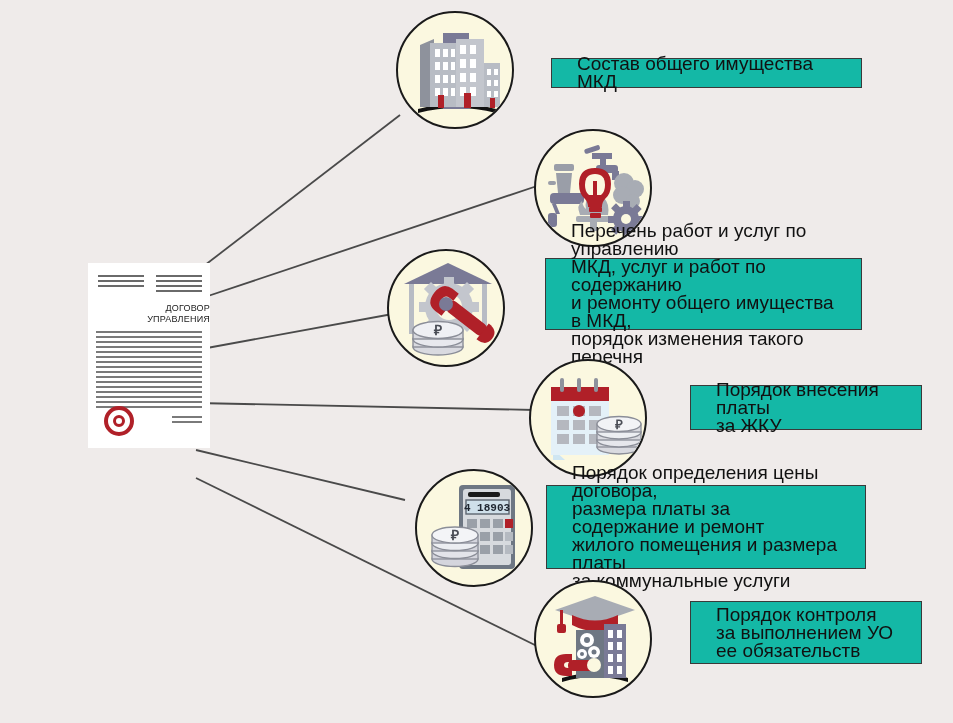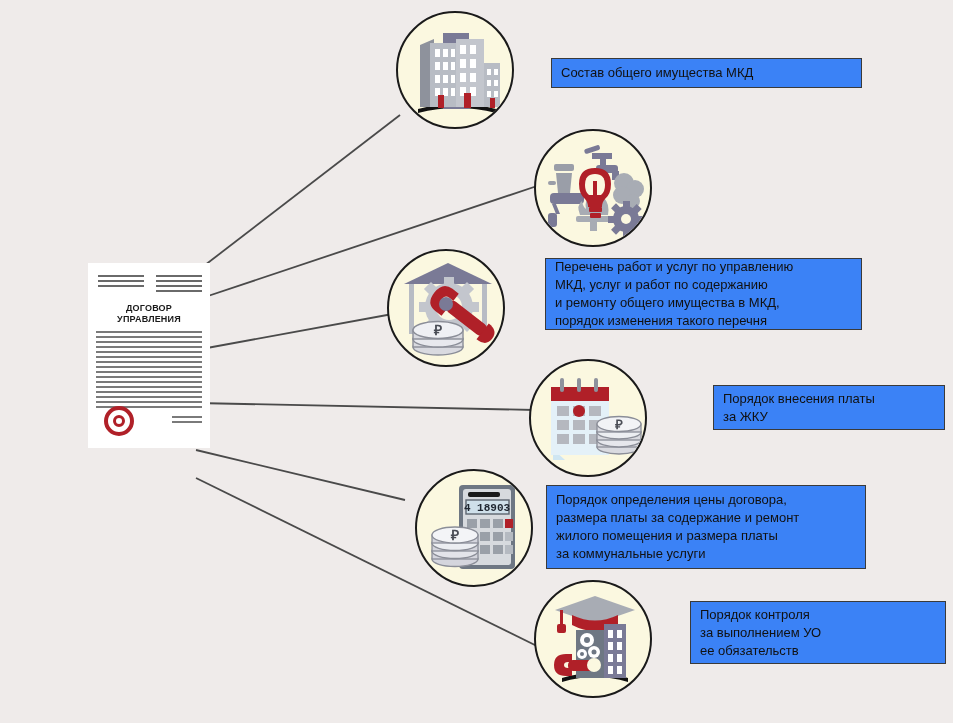--- a/index.html
+++ b/index.html
@@ -18,22 +18,22 @@
     position:absolute;
     left:88px;top:263px;width:122px;height:185px;
     background:#ffffff;
     box-shadow:0 0 0 0 rgba(0,0,0,0);
   }
   .doc .hdr{position:absolute;top:12px;left:10px;width:46px;}
   .doc .hdr2{position:absolute;top:12px;left:68px;width:46px;}
   .hline{height:2px;background:#6a6a6a;margin-bottom:3px;}
   .doc .title{
     position:absolute;top:40px;left:0;width:100%;
-    text-align:center;color:#1a1a1a;
-    font-size:9px;font-weight:bold;line-height:11px;letter-spacing:.2px;
+    text-align:right;color:#1a1a1a;
+    font-size:9px;font-weight:normal;line-height:11px;letter-spacing:.2px;
   }
   .doc .body{position:absolute;top:68px;left:8px;width:106px;}
   .doc .body .hline{height:2px;background:#7a7a7a;margin-bottom:3px;}
   .doc .sigline{position:absolute;right:8px;bottom:22px;width:30px;}
   .doc .sigline .hline{height:2px;background:#7a7a7a;margin-bottom:3px;}
   .stamp{
     position:absolute;left:16px;bottom:12px;
     width:30px;height:30px;border-radius:50%;
     border:4px solid #b02028;
     box-sizing:border-box;
@@ -51,27 +51,27 @@
     background:#fbf8e0;
     border:2px solid #1a1a1a;
     box-sizing:border-box;
     overflow:hidden;
   }
   .circle svg{position:absolute;left:0;top:0;}
 
   
   .tbox{
     position:absolute;
-    background:#3b82f6;
+    background:#14b8a6;
     border:1.5px solid #3a3a3a;
     box-sizing:border-box;
     color:#111;
-    font-size:13px;
+    font-size:19px;
     line-height:18px;
-    padding:6px 9px;
+    padding:6px 25px;
     display:flex;align-items:center;
   }
   .tbox span{display:block;white-space:pre-line;}
 </style>
 </head>
 <body>
 
 <div id="canvas">
 
   <svg class="lines" viewBox="0 0 953 723">
@@ -315,21 +315,21 @@
         <ellipse cx="88" cy="79" rx="22" ry="7" fill="#e6e7ec" stroke="#8b8e98" stroke-width="1.3"></ellipse>
         <rect x="66" y="71" width="44" height="8" fill="#d9dae0" stroke="#8b8e98" stroke-width="1.3"></rect>
         <ellipse cx="88" cy="71" rx="22" ry="7" fill="#eceef2" stroke="#8b8e98" stroke-width="1.3"></ellipse>
         <rect x="66" y="63" width="44" height="8" fill="#d9dae0" stroke="#8b8e98" stroke-width="1.3"></rect>
         <ellipse cx="88" cy="63" rx="22" ry="7.5" fill="#f2f3f6" stroke="#8b8e98" stroke-width="1.3"></ellipse>
         <text x="88" y="68" font-family="'Liberation Sans',sans-serif" font-size="13" font-weight="bold" fill="#4a4d56" text-anchor="middle">₽</text>
       </g>
     </svg>
   </div>
 
-  <div class="tbox" style="left:690px;top:385px;width:232px;height:45px;margin-left:23px;">
+  <div class="tbox" style="left:690px;top:385px;width:232px;height:45px;">
     <span>Порядок внесения платы
 за ЖКУ</span>
   </div>
 
   <div class="circle" style="left:415px;top:469px;">
     <svg width="118" height="118" viewBox="0 0 118 118">
 
       <rect x="42" y="14" width="56" height="84" rx="4" fill="#6e7783"></rect>
       <rect x="46" y="18" width="48" height="76" rx="3" fill="#d7dade"></rect>
       <rect x="51" y="21" width="32" height="5" rx="2" fill="#1a1a1a"></rect>
@@ -404,19 +404,19 @@
       </g>
 
       <g fill="#b02028">
         <rect x="32" y="78" width="30" height="11" rx="5"></rect>
         <path d="M30 72 q-12 0 -12 11 q0 11 12 11 l6 0 v-8 h-4 q-4 0 -4 -3 q0 -3 4 -3 h4 v-8 Z"></path>
         <circle cx="58" cy="83" r="7" fill="#fbf8e0"></circle>
       </g>
     </svg>
   </div>
 
-  <div class="tbox" style="left:690px;top:601px;width:256px;height:63px;">
+  <div class="tbox" style="left:690px;top:601px;width:232px;height:63px;">
     <span>Порядок контроля
 за выполнением УО
 ее обязательств</span>
   </div>
 
 </div>
 
 </body></html>

